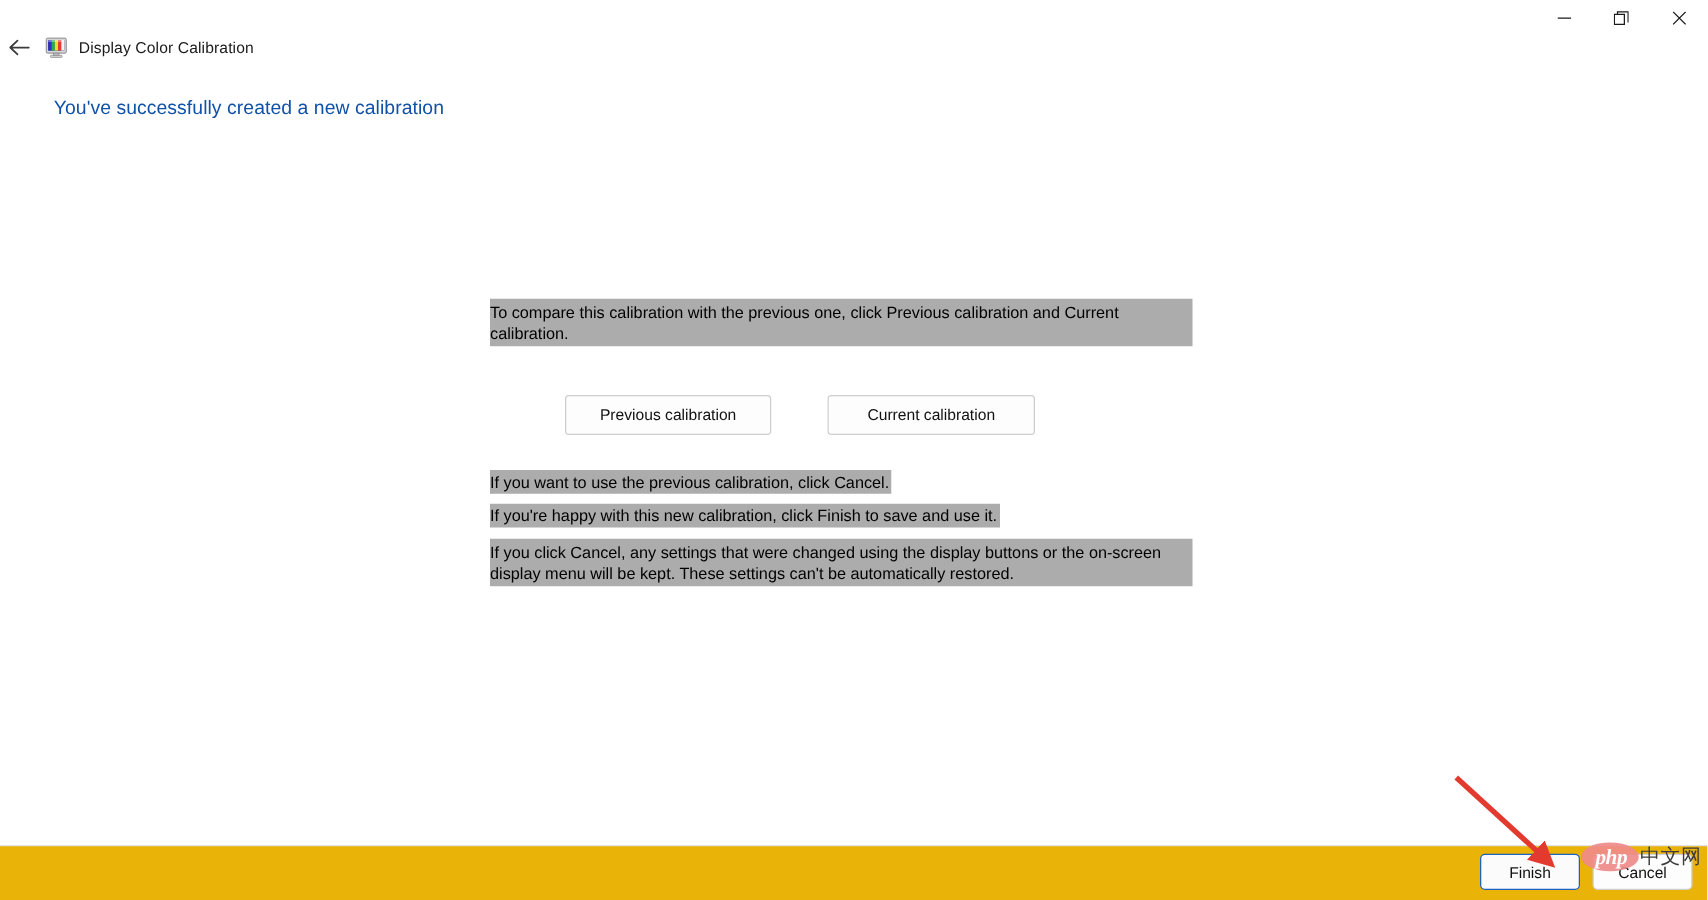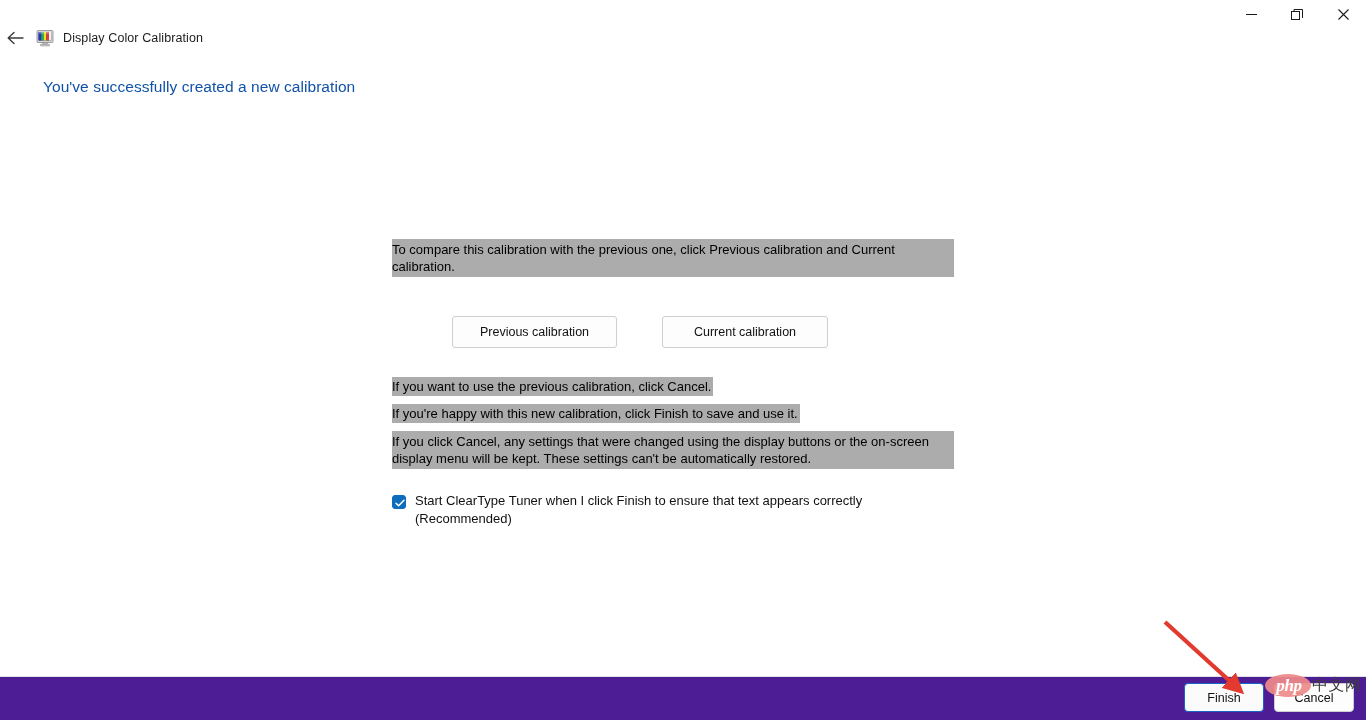--- a/index.html
+++ b/index.html
@@ -175,21 +175,21 @@
     max-width: 470px;
   }
 
   
   .footer {
     position: absolute;
     left: 0;
     bottom: 0;
     width: 1366px;
     height: 44px;
-    background: #4c1d95;
+    background: #eab308;
     border-top: 1px solid #e2e2e2;
   }
   .footer-btns {
     position: absolute;
     right: 12px;
     top: 6px;
     display: flex;
     gap: 10px;
   }
   .foot-btn {
@@ -331,28 +331,20 @@
         <span class="hl">If you want to use the previous calibration, click Cancel.</span>
       </div>
       <div class="line-item">
         <span class="hl">If you're happy with this new calibration, click Finish to save and use it.</span>
       </div>
       <div class="line-item line-wrap">
         <span class="hl">If you click Cancel, any settings that were changed using the display buttons or the on-screen display menu will be kept. These settings can't be automatically restored.</span>
       </div>
     </div>
 
-    <div class="check-row">
-      <div class="checkbox">
-        <svg width="12" height="12" viewBox="0 0 12 12">
-          <path d="M2 6.3 L4.6 8.8 L10 3.2" fill="none" stroke="#ffffff" stroke-width="1.5" stroke-linecap="round" stroke-linejoin="round"></path>
-        </svg>
-      </div>
-      <div class="check-label">Start ClearType Tuner when I click Finish to ensure that text appears correctly (Recommended)</div>
-    </div>
 
   </div>
 
   <div class="footer">
     <div class="footer-btns">
       <button class="foot-btn primary-focus">Finish</button>
       <button class="foot-btn">Cancel</button>
     </div>
   </div>
 

